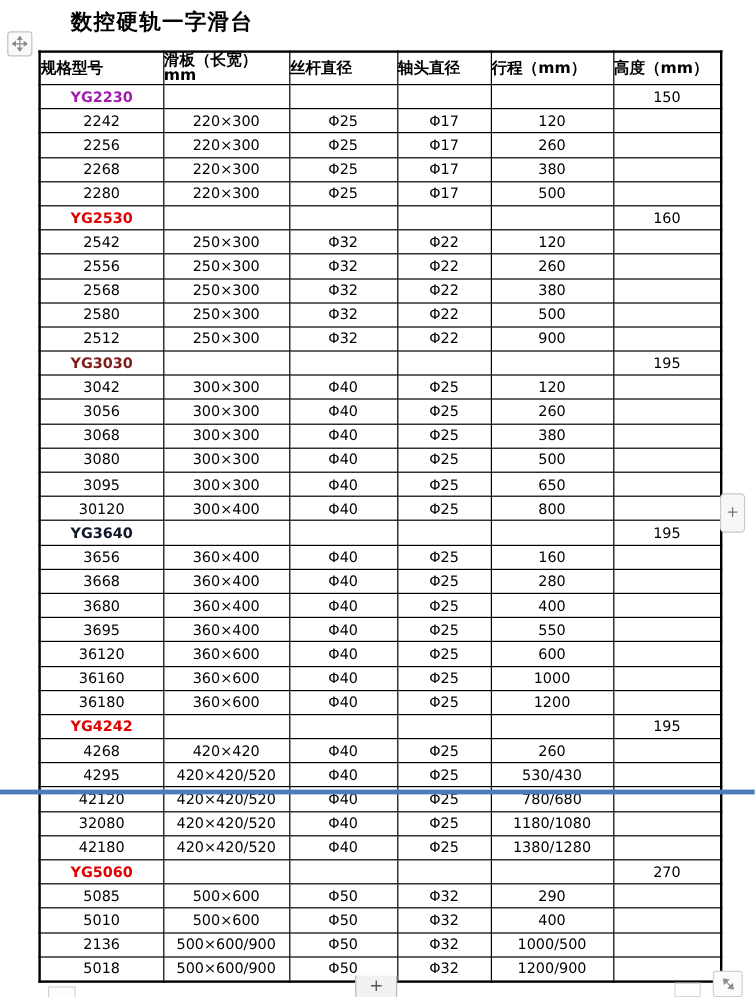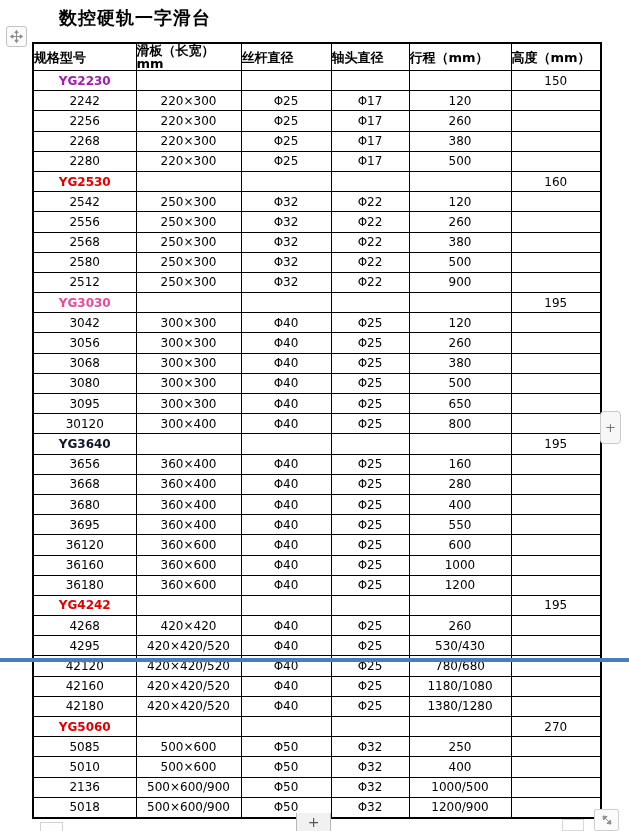--- a/index.html
+++ b/index.html
@@ -187,21 +187,21 @@
       </tr>
       <tr>
         <td>2512</td>
         <td>250×300</td>
         <td>Φ32</td>
         <td>Φ22</td>
         <td>900</td>
         <td></td>
       </tr>
       <tr>
-        <td class="model-red" style="color: #ec4899;">YG3030</td>
+        <td class="model-red" style="color: #7f1d1d;">YG3030</td>
         <td></td>
         <td></td>
         <td></td>
         <td></td>
         <td>195</td>
       </tr>
       <tr>
         <td>3042</td>
         <td>300×300</td>
         <td>Φ40</td>
@@ -339,21 +339,21 @@
       </tr>
       <tr>
         <td>42120</td>
         <td>420×420/520</td>
         <td>Φ40</td>
         <td>Φ25</td>
         <td>780/680</td>
         <td></td>
       </tr>
       <tr>
-        <td>42160</td>
+        <td>32080</td>
         <td>420×420/520</td>
         <td>Φ40</td>
         <td>Φ25</td>
         <td>1180/1080</td>
         <td></td>
       </tr>
       <tr>
         <td>42180</td>
         <td>420×420/520</td>
         <td>Φ40</td>
@@ -367,21 +367,21 @@
         <td></td>
         <td></td>
         <td></td>
         <td>270</td>
       </tr>
       <tr>
         <td>5085</td>
         <td>500×600</td>
         <td>Φ50</td>
         <td>Φ32</td>
-        <td>250</td>
+        <td>290</td>
         <td></td>
       </tr>
       <tr>
         <td>5010</td>
         <td>500×600</td>
         <td>Φ50</td>
         <td>Φ32</td>
         <td>400</td>
         <td></td>
       </tr>

